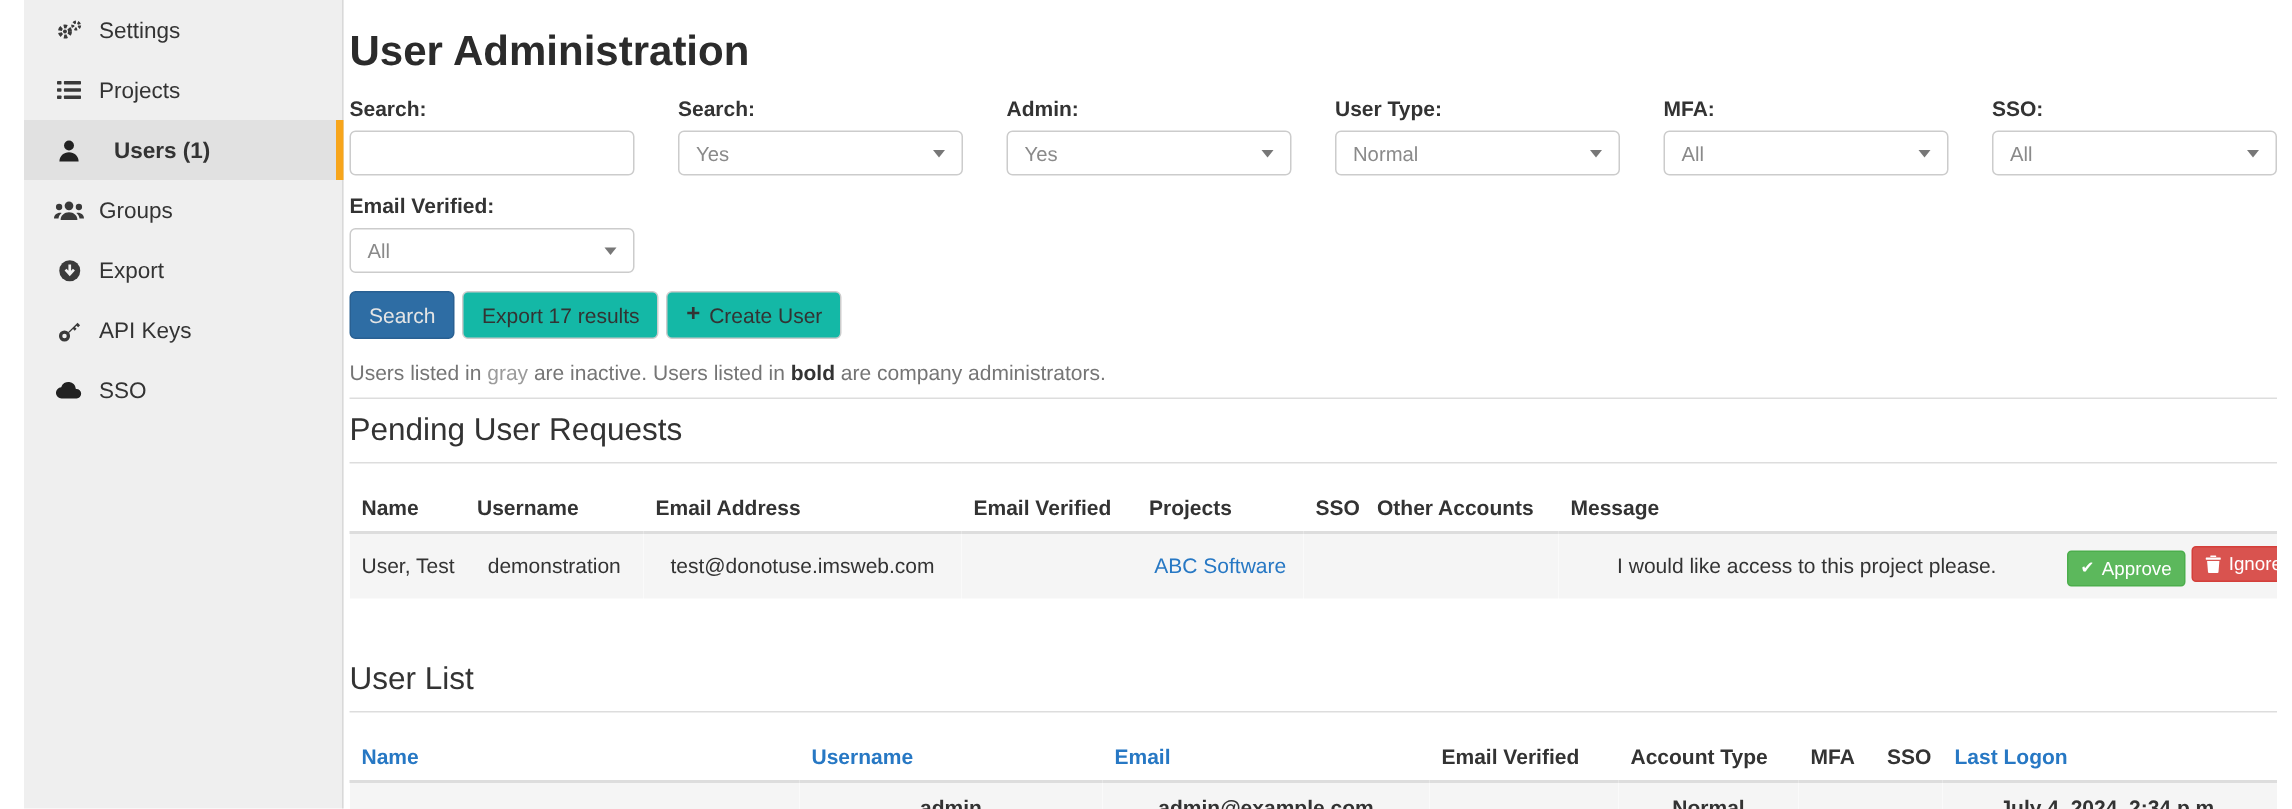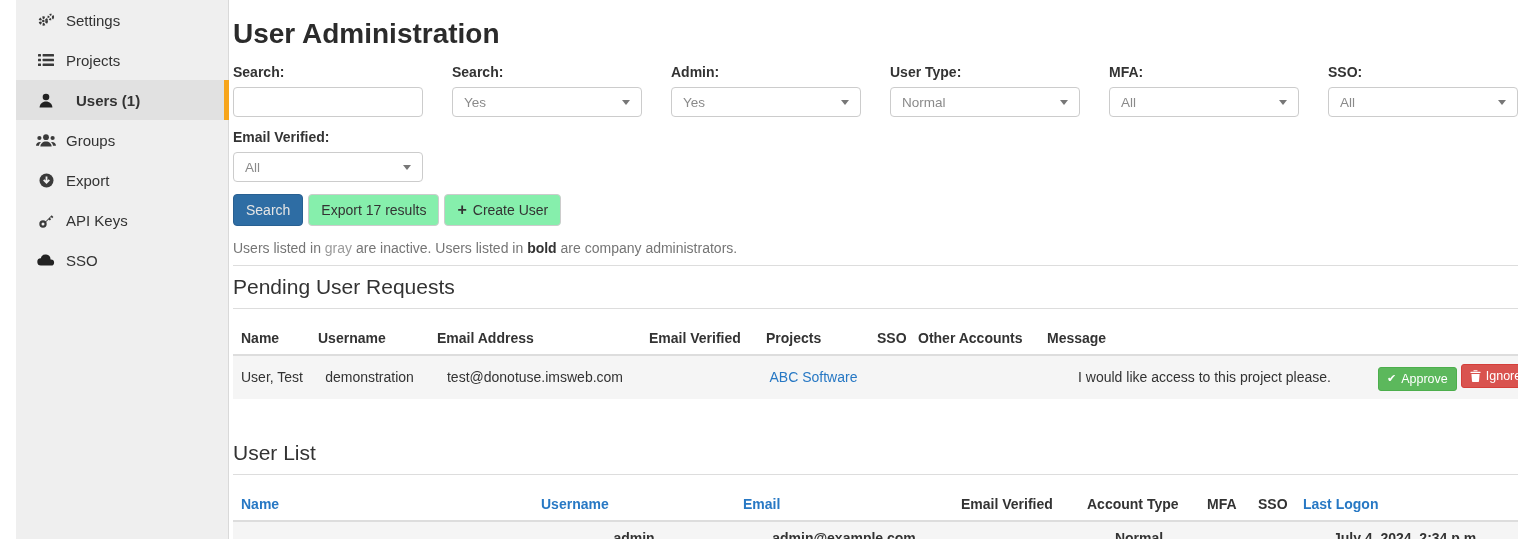--- a/index.html
+++ b/index.html
@@ -27,21 +27,21 @@
   .control { width:190px; height:30px; border:1px solid #ccc; border-radius:4px; background:#fff; }
   input.control { padding:0 10px; font-size:14px; color:#555; outline:none; font-family:inherit; }
   .select { display:flex; align-items:center; justify-content:space-between;
     padding:0 11px; font-size:13.5px; color:#8a8a8a; cursor:pointer; }
   .caret { width:0; height:0; border-left:4.5px solid transparent;
     border-right:4.5px solid transparent; border-top:5px solid #777; }
 
   
   .btn-row { margin-top:12px; display:flex; gap:5px; }
   .btn { font-family:inherit; font-size:14px; line-height:1; padding:8px 12px;
-    border-radius:4px; border:1px solid #ccc; background:#86efac; color:#333; cursor:pointer;
+    border-radius:4px; border:1px solid #ccc; background:#14b8a6; color:#333; cursor:pointer;
     display:inline-flex; align-items:center; gap:6px; }
   .btn-primary { background:var(--primary); border-color:#296092; color:#e5e5e5; }
   .plus { font-weight:700; font-size:16px; line-height:0.7; }
 
   .note { margin-top:14px; font-size:14px; color:#757575; }
   .note .gray-word { color:#9b9b9b; }
   .note b { color:#333; }
 
   hr.divider { border:0; border-top:1px solid #ddd; margin:9px 0 0; }
 

